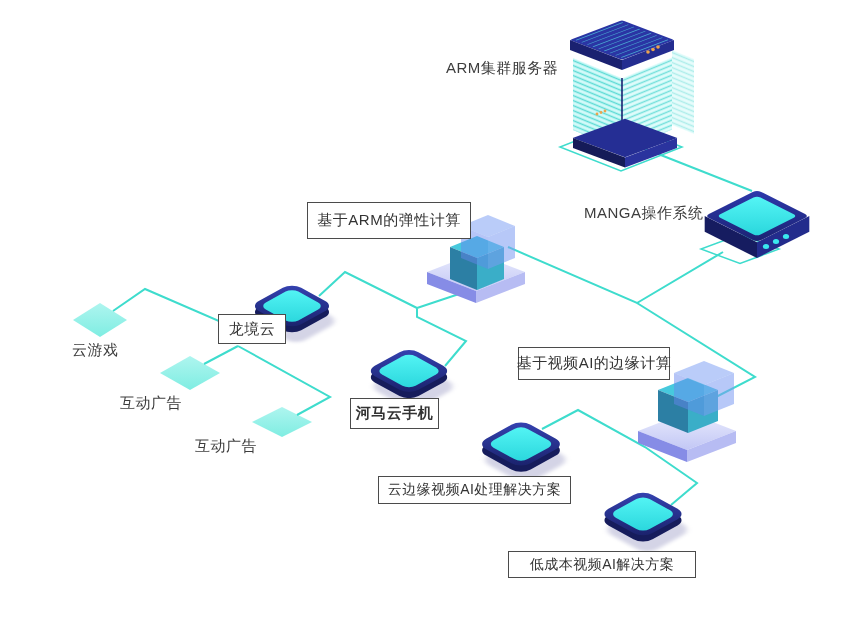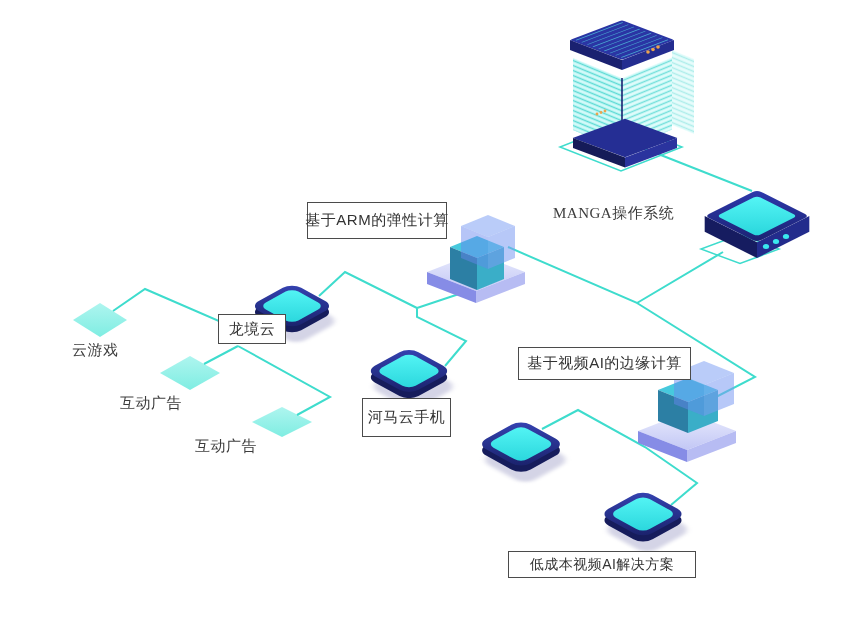--- a/index.html
+++ b/index.html
@@ -166,24 +166,26 @@
       <polygon points="704,385 734,373 734,404 704,416" fill="rgba(124,154,242,0.55)"></polygon>
     </g>
   </g>
 
   <use href="#padSym" transform="translate(292,306)"></use>
   <use href="#padSym" transform="translate(409,371) scale(1.03)"></use>
   <use href="#padSym" transform="translate(521,444) scale(1.05)"></use>
   <use href="#padSym" transform="translate(643,514) scale(1.04)"></use>
 </svg>
 
-<div class="plain" style="left:553px;top:204px;font-family:Liberation Serif, serif;">MANGA操作系统</div>
+<div class="plain" style="left:446px;top:59px;">ARM集群服务器</div>
+<div class="plain" style="left:584px;top:204px;">MANGA操作系统</div>
 <div class="plain" style="left:72px;top:341px;">云游戏</div>
 <div class="plain" style="left:120px;top:394px;">互动广告</div>
 <div class="plain" style="left:195px;top:437px;">互动广告</div>
 
-<div class="nbox" style="left:307px;top:202px;width:140px;height:37px;">基于ARM的弹性计算</div>
+<div class="nbox" style="left:307px;top:202px;width:164px;height:37px;">基于ARM的弹性计算</div>
 <div class="nbox" style="left:218px;top:314px;width:68px;height:30px;">龙境云</div>
-<div class="nbox" style="left:362px;top:398px;width:89px;height:39px;">河马云手机</div>
-<div class="nbox" style="left:518px;top:347px;width:173px;height:33px;">基于视频AI的边缘计算</div>
+<div class="nbox" style="left:350px;top:398px;width:89px;height:31px;font-weight:bold;">河马云手机</div>
+<div class="nbox" style="left:518px;top:347px;width:152px;height:33px;">基于视频AI的边缘计算</div>
+<div class="nbox thick" style="left:378px;top:476px;width:193px;height:28px;">云边缘视频AI处理解决方案</div>
 <div class="nbox thick" style="left:508px;top:551px;width:188px;height:27px;">低成本视频AI解决方案</div>
 
 </div>
 
 </body></html>

